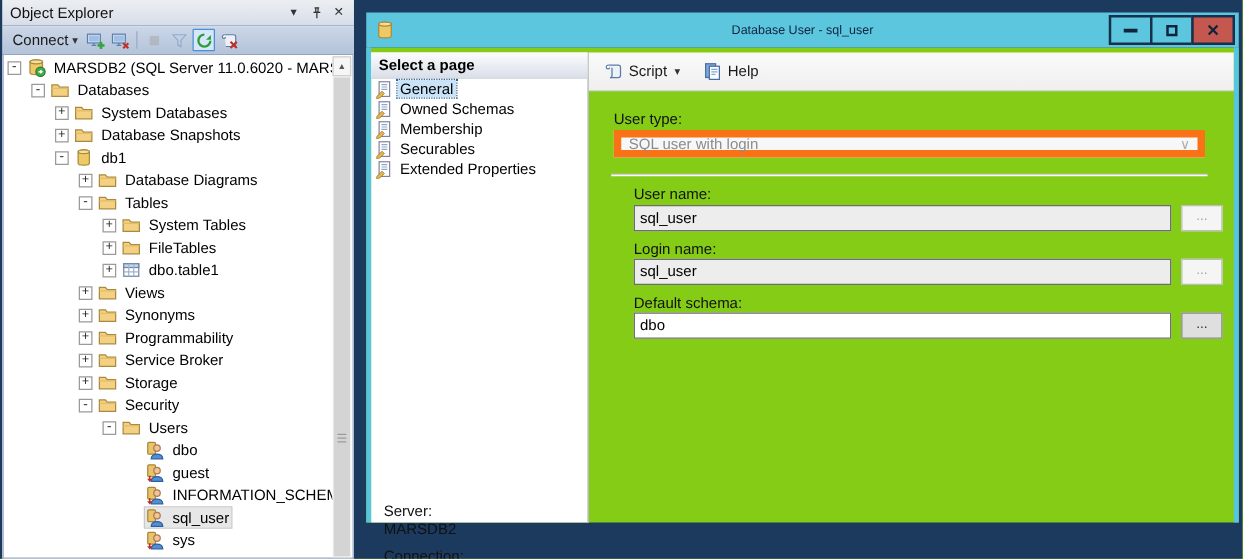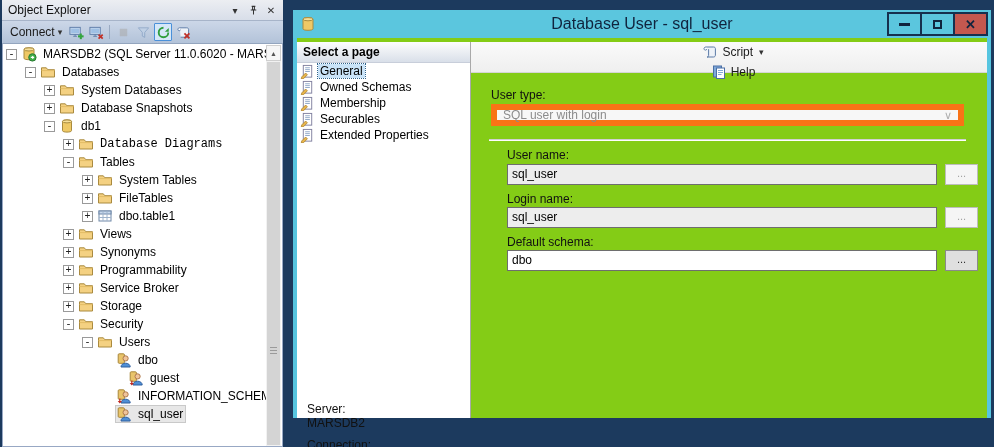--- a/index.html
+++ b/index.html
@@ -40,21 +40,21 @@
              justify-content:center; font-size:7px; color:#555; }
   .vsb .thumb { position:absolute; top:17px; left:1px; right:1px; bottom:1px; background:#D4D4D4; }
   .vsb .grip { position:absolute; top:285px; left:3px; right:3px; }
   .vsb .grip div { height:1px; background:#9a9a9a; margin-bottom:2px; }
 
   
   .dlg { position:absolute; left:293px; top:10px; width:698px; height:437px; }
   .dlg-title { height:28px; background:#5BC6DE; display:flex; align-items:center; padding:0 2px 0 8px;
                position:relative; }
   .dlg-title .dico svg { width:14px; height:16px; display:block; }
-  .dlg-title .dtext { position:absolute; left:0; right:0; text-align:center; font-size:16px; color:#10243E; }
+  .dlg-title .dtext { position:absolute; left:0; right:0; text-align:center; font-size:10px; color:#10243E; }
   .winbtns { position:absolute; right:3px; top:2px; display:flex; }
   .wbtn { width:35px; height:24px; border:2px solid #16304E; background:#5BC6DE; display:flex;
           align-items:center; justify-content:center; margin-left:-2px; }
   .wbtn.close { background:#C4584F; }
   .g-min { width:11px; height:3px; background:#10243E; }
   .g-max { width:9px; height:9px; border:2px solid #10243E; }
   .g-x { font-size:13px; font-weight:bold; color:#10243E; line-height:1; }
 
   .dlg-body { height:380px; background:#84cc16; border-left:4px solid #56C5E0; border-right:4px solid #56C5E0;
               padding-top:4px; display:flex; }
@@ -67,21 +67,21 @@
   .page-item .plabel { padding:0 2px; }
   .page-item.sel .plabel { background:#C9E3F8; outline:1px dotted #30648C; }
 
   .conn-hd { position:absolute; top:336px; left:0; right:0; height:19px;
              background:linear-gradient(#DCE6F2,#C3D5E8); border-top:1px solid #B9C6D6;
              font-size:12px; font-weight:bold; color:#000; padding:2px 0 0 6px; }
   .conn-info { position:absolute; top:360px; left:10px; font-size:12px; color:#111; line-height:14px; }
 
   .main { flex:1; position:relative; }
   .mtoolbar { position:absolute; top:0; left:0; right:0; height:31px; background:linear-gradient(#FAFAFA,#EFEFEF);
-              border-bottom:1px solid #D5D5D5; display:flex; align-items:center; padding-left:8px;flex-direction:column; }
+              border-bottom:1px solid #D5D5D5; display:flex; align-items:center; padding-left:8px; }
   .mtb-item { display:flex; align-items:center; gap:4px; font-size:12px; color:#1a1a1a; padding:2px 4px; }
   .mtb-item svg { width:16px; height:16px; }
   .mtb-item .dd { font-size:9px; color:#333; margin-left:2px; }
 
   .flabel { position:absolute; font-size:12px; color:#111; }
   .combo { position:absolute; left:20px; top:62px; width:473px; height:22px; background:#F7F7F7;
            border:6px solid #f97316; font-size:12px; color:#8C8C8C; display:flex; align-items:center;
            padding:0 6px; }
   .combo .chev { margin-left:auto; color:#AEAEAE; font-size:11px; }
   .hsep { position:absolute; left:18px; top:97px; width:477px; height:2px;
@@ -205,21 +205,21 @@
           <span style="display: inline-flex; align-items: center;">
             <span class="ticon"><svg viewBox="0 0 16 16">
                 <path d="M3.5 3.4c0-1 2-1.5 4.5-1.5s4.5.5 4.5 1.5v9.2c0 1-2 1.5-4.5 1.5s-4.5-.5-4.5-1.5z" fill="#EFC966" stroke="#A98B3E"></path>
                 <ellipse cx="8" cy="3.4" rx="4.5" ry="1.5" fill="#F7E09A" stroke="#A98B3E"></ellipse>
               </svg></span>
             <span class="tlabel">db1</span>
           </span>
         </div>
         <div class="trow" style="padding-left: 59px;">
           <span class="exp">+</span>
-          <span style="display: inline-flex; align-items: flex-end; font-family: Liberation Mono, monospace;">
+          <span style="display: inline-flex; align-items: flex-end;">
             <span class="ticon"><svg viewBox="0 0 16 16">
                 <path d="M1.5 3.8h4.8l1.5 1.9h6.7v7.3H1.5z" fill="#F4D182" stroke="#AA8A3F"></path>
                 <path d="M1.5 6.6h13" stroke="#E3BC66"></path>
               </svg></span>
             <span class="tlabel">Database Diagrams</span>
           </span>
         </div>
         <div class="trow" style="padding-left: 59px;">
           <span class="exp">-</span>
           <span style="display: inline-flex; align-items: center;">
@@ -335,21 +335,21 @@
           <span class="exp-spacer"></span>
           <span style="display: inline-flex; align-items: center;">
             <span class="ticon"><svg viewBox="0 0 16 16">
                 <rect x="2.2" y="1.8" width="6.2" height="9.5" rx="1" fill="#E9C46A" stroke="#A8873B"></rect>
                 <circle cx="9.6" cy="6.4" r="2.6" fill="#F0C49A" stroke="#B07B4F"></circle>
                 <path d="M5 15c0-2.3 2-3.8 4.6-3.8s4.6 1.5 4.6 3.8z" fill="#4F8FD6" stroke="#2F5F9E"></path>
               </svg></span>
             <span class="tlabel">dbo</span>
           </span>
         </div>
-        <div class="trow" style="padding-left: 97px; margin-left: 12px;">
+        <div class="trow" style="padding-left: 97px;">
           <span class="exp-spacer"></span>
           <span style="display: inline-flex; align-items: center;">
             <span class="ticon"><svg viewBox="0 0 16 16">
                 <rect x="2.2" y="1.8" width="6.2" height="9.5" rx="1" fill="#E9C46A" stroke="#A8873B"></rect>
                 <circle cx="9.6" cy="6.4" r="2.6" fill="#F0C49A" stroke="#B07B4F"></circle>
                 <path d="M5 15c0-2.3 2-3.8 4.6-3.8s4.6 1.5 4.6 3.8z" fill="#4F8FD6" stroke="#2F5F9E"></path>
                 <path d="M3.2 10.5v2.4h-1.5l2.1 2.6 2.1-2.6H4.4v-2.4z" fill="#C02B23"></path>
               </svg></span>
             <span class="tlabel">guest</span>
           </span>
@@ -368,20 +368,32 @@
         </div>
         <div class="trow" style="padding-left: 97px;">
           <span class="exp-spacer"></span>
           <span class="tsel" style="display: inline-flex; align-items: center;">
             <span class="ticon"><svg viewBox="0 0 16 16">
                 <rect x="2.2" y="1.8" width="6.2" height="9.5" rx="1" fill="#E9C46A" stroke="#A8873B"></rect>
                 <circle cx="9.6" cy="6.4" r="2.6" fill="#F0C49A" stroke="#B07B4F"></circle>
                 <path d="M5 15c0-2.3 2-3.8 4.6-3.8s4.6 1.5 4.6 3.8z" fill="#4F8FD6" stroke="#2F5F9E"></path>
               </svg></span>
             <span class="tlabel">sql_user</span>
+          </span>
+        </div>
+        <div class="trow" style="padding-left: 97px;">
+          <span class="exp-spacer"></span>
+          <span style="display: inline-flex; align-items: center;">
+            <span class="ticon"><svg viewBox="0 0 16 16">
+                <rect x="2.2" y="1.8" width="6.2" height="9.5" rx="1" fill="#E9C46A" stroke="#A8873B"></rect>
+                <circle cx="9.6" cy="6.4" r="2.6" fill="#F0C49A" stroke="#B07B4F"></circle>
+                <path d="M5 15c0-2.3 2-3.8 4.6-3.8s4.6 1.5 4.6 3.8z" fill="#4F8FD6" stroke="#2F5F9E"></path>
+                <path d="M3.2 10.5v2.4h-1.5l2.1 2.6 2.1-2.6H4.4v-2.4z" fill="#C02B23"></path>
+              </svg></span>
+            <span class="tlabel">sys</span>
           </span>
         </div>
       </div>
     <div class="vsb">
       <div class="up">▲</div>
       <div class="thumb">
         <div class="grip">
             <div></div>
             <div></div>
             <div></div>

